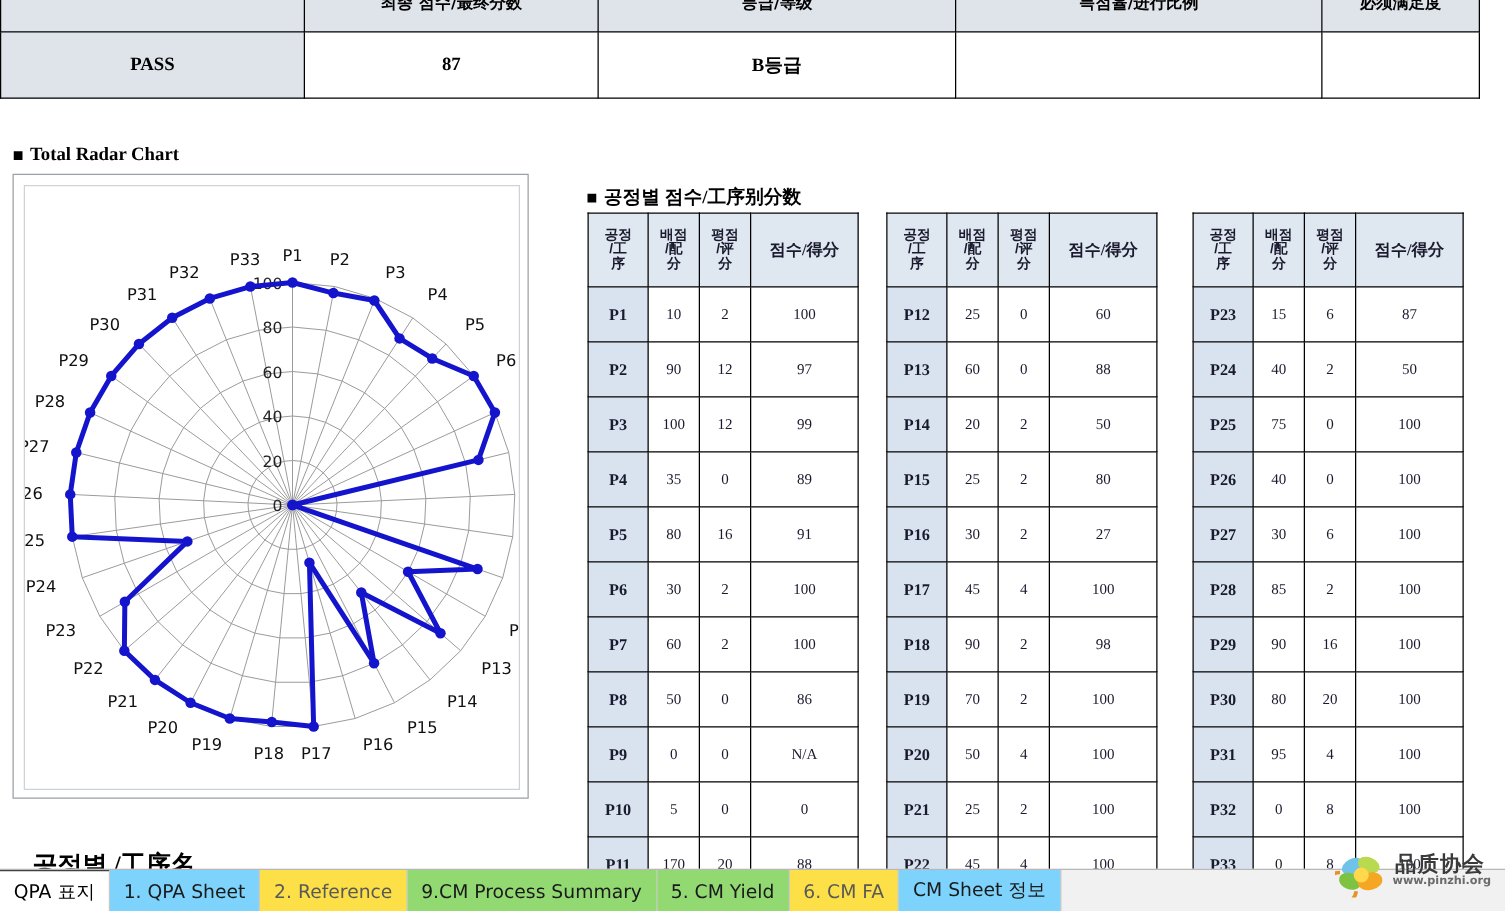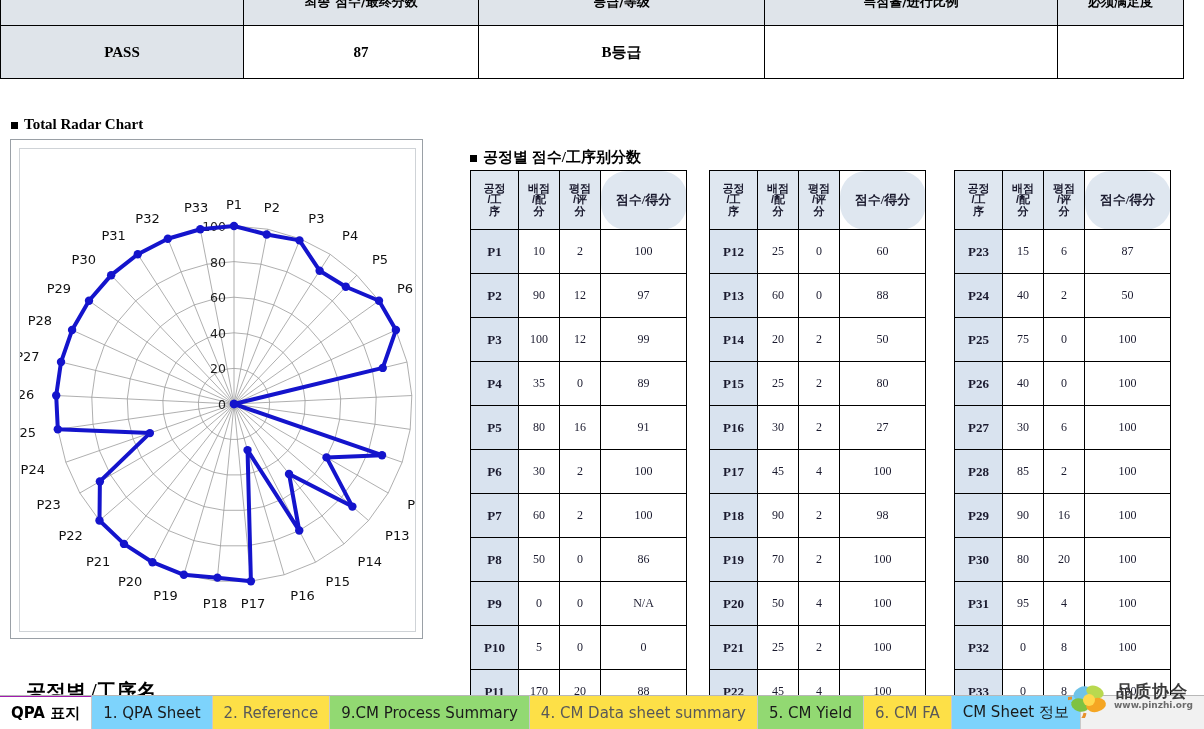--- a/index.html
+++ b/index.html
@@ -104,21 +104,20 @@
     height:58px;
     font-family:Liberation Sans, sans-serif;
     font-size:11px;
     font-weight:bold;
     line-height:1.05;
     padding:0 1px;
   }
   table.score thead th.hdr-score{
     font-family:"Liberation Serif", serif;
     font-size:13px;
-    border-radius:26px;
   }
   table.score tbody td{height:41px;background:#ffffff;}
   table.score tbody td.pcell{
     background:#d9e3ef;
     font-weight:bold;
     font-size:13px;
   }
   .cw-p{width:45px;}
   .cw-a{width:38px;}
   .cw-b{width:38px;}
@@ -145,23 +144,23 @@
     padding:0 11px;
     font-family:"DejaVu Sans", sans-serif;
     font-size:15px;
     color:#595959;
     white-space:nowrap;
     border-right:1px solid #c9c9c9;
     position:relative;
   }
   .tab.active{
     background:#ffffff;color:#000;
-    border-top:2px solid #a21caf;
+    border-top:2px solid #404040;
     margin-top:-1px;
-    font-weight:bold;
+    font-weight:normal;
   }
   .tab.yellow{background:#7dd3fc;color:#1a1a1a;}
   .tab.green{background:#92d972;color:#1a1a1a;}
   .tab.plain{background:#fde047;}
 
   
   #watermark{
     position:absolute;right:2px;top:676px;
     width:134px;height:50px;
     pointer-events:none;
@@ -571,23 +570,20 @@
     </div>
     <div class="tab yellow">
       <span>1. QPA Sheet</span>
     </div>
     <div class="tab plain">
       <span>2. Reference</span>
     </div>
     <div class="tab green">
       <span>9.CM Process Summary</span>
     </div>
-    <div class="tab plain">
-      <span>4. CM Data sheet summary</span>
-    </div>
     <div class="tab green">
       <span>5. CM Yield</span>
     </div>
     <div class="tab plain">
       <span>6. CM FA</span>
     </div>
     <div class="tab yellow">
       <span>CM Sheet 정보</span>
     </div>
   </div>

